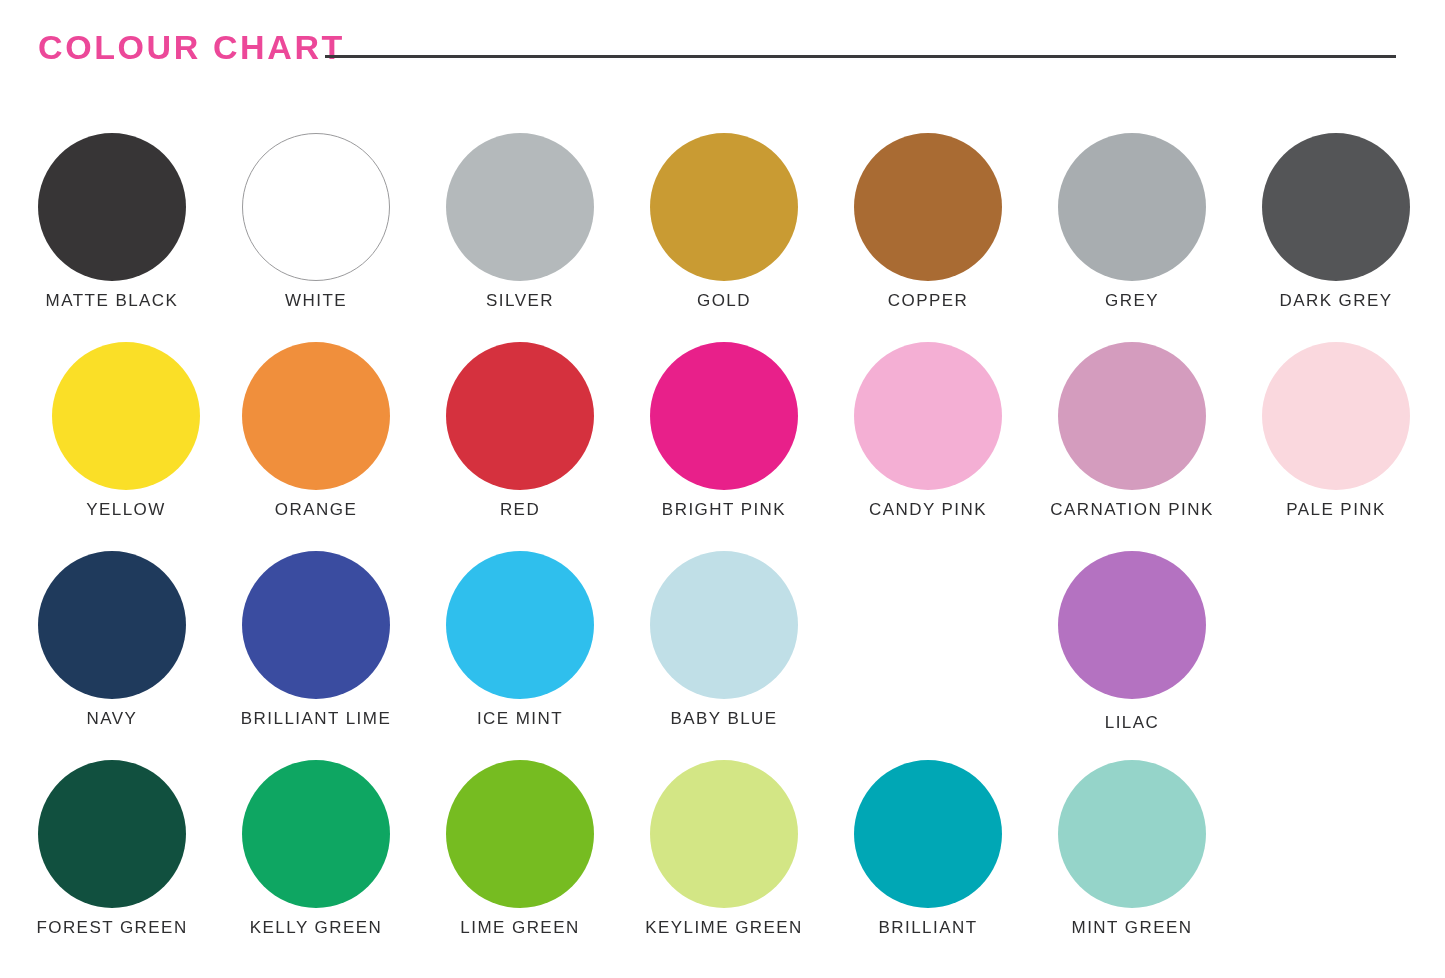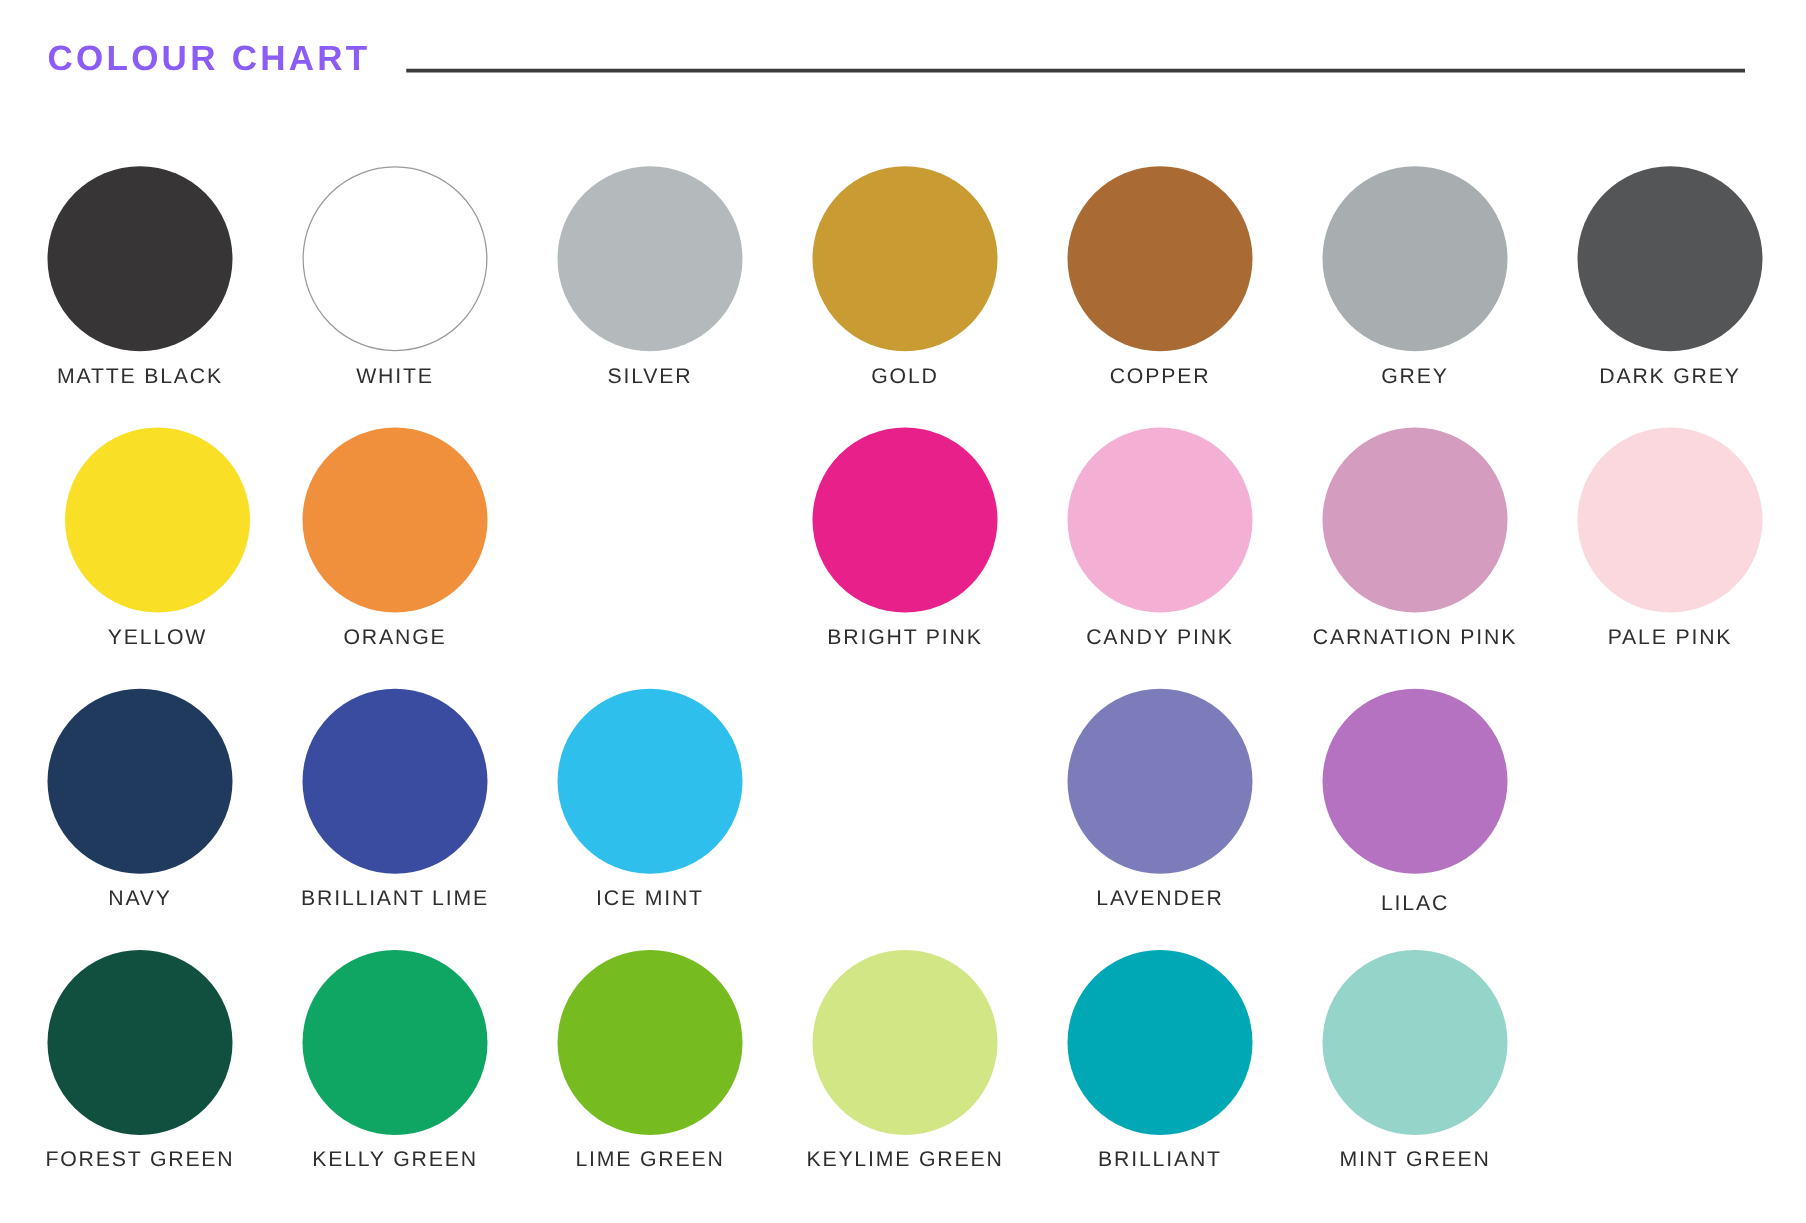--- a/index.html
+++ b/index.html
@@ -21,24 +21,24 @@
     position: absolute;
     left: 0;
     top: 0;
     width: 1445px;
     height: 104px;
   }
   #chart-title {
     position: absolute;
     left: 38px;
     top: 30px;
-    font-size: 28px;
+    font-size: 34px;
     font-weight: bold;
     letter-spacing: 2.6px;
-    color: #8b5cf6;
+    color: #ec4899;
     line-height: 34px;
     white-space: nowrap;
   }
   #title-rule {
     position: absolute;
     left: 325px;
     top: 55px;
     width: 1071px;
     height: 3px;
     background: #3a3a3c;
@@ -133,20 +133,24 @@
     </div>
     <div class="swatch-row">
       <div class="swatch-cell" style="left: 24px;">
         <div class="swatch-circle" style="background: rgb(250, 223, 39);"></div>
         <div class="swatch-label">YELLOW</div>
       </div>
       <div class="swatch-cell" style="left: 214px;">
         <div class="swatch-circle" style="background: rgb(240, 143, 60);"></div>
         <div class="swatch-label">ORANGE</div>
       </div>
+      <div class="swatch-cell" style="left: 418px;">
+        <div class="swatch-circle" style="background: rgb(213, 49, 62);"></div>
+        <div class="swatch-label">RED</div>
+      </div>
       <div class="swatch-cell" style="left: 622px;">
         <div class="swatch-circle" style="background: rgb(232, 32, 138);"></div>
         <div class="swatch-label">BRIGHT PINK</div>
       </div>
       <div class="swatch-cell" style="left: 826px;">
         <div class="swatch-circle" style="background: rgb(244, 175, 212);"></div>
         <div class="swatch-label">CANDY PINK</div>
       </div>
       <div class="swatch-cell" style="left: 1030px;">
         <div class="swatch-circle" style="background: rgb(212, 156, 190);"></div>
@@ -163,23 +167,23 @@
         <div class="swatch-label">NAVY</div>
       </div>
       <div class="swatch-cell" style="left: 214px;">
         <div class="swatch-circle" style="background: rgb(58, 76, 160);"></div>
         <div class="swatch-label">BRILLIANT LIME</div>
       </div>
       <div class="swatch-cell" style="left: 418px;">
         <div class="swatch-circle" style="background: rgb(47, 191, 237);"></div>
         <div class="swatch-label">ICE MINT</div>
       </div>
-      <div class="swatch-cell" style="left: 826px;">
-        <div class="swatch-circle" style="background: rgb(123, 124, 185);"></div>
-        <div class="swatch-label">LAVENDER</div>
+      <div class="swatch-cell" style="left: 622px;">
+        <div class="swatch-circle" style="background: rgb(192, 223, 231);"></div>
+        <div class="swatch-label">BABY BLUE</div>
       </div>
       <div class="swatch-cell" style="left: 1030px;">
         <div class="swatch-circle" style="background: rgb(180, 114, 193);"></div>
         <div class="swatch-label dropped">LILAC</div>
       </div>
     </div>
     <div class="swatch-row">
       <div class="swatch-cell" style="left: 10px;">
         <div class="swatch-circle" style="background: rgb(17, 80, 63);"></div>
         <div class="swatch-label">FOREST GREEN</div>

